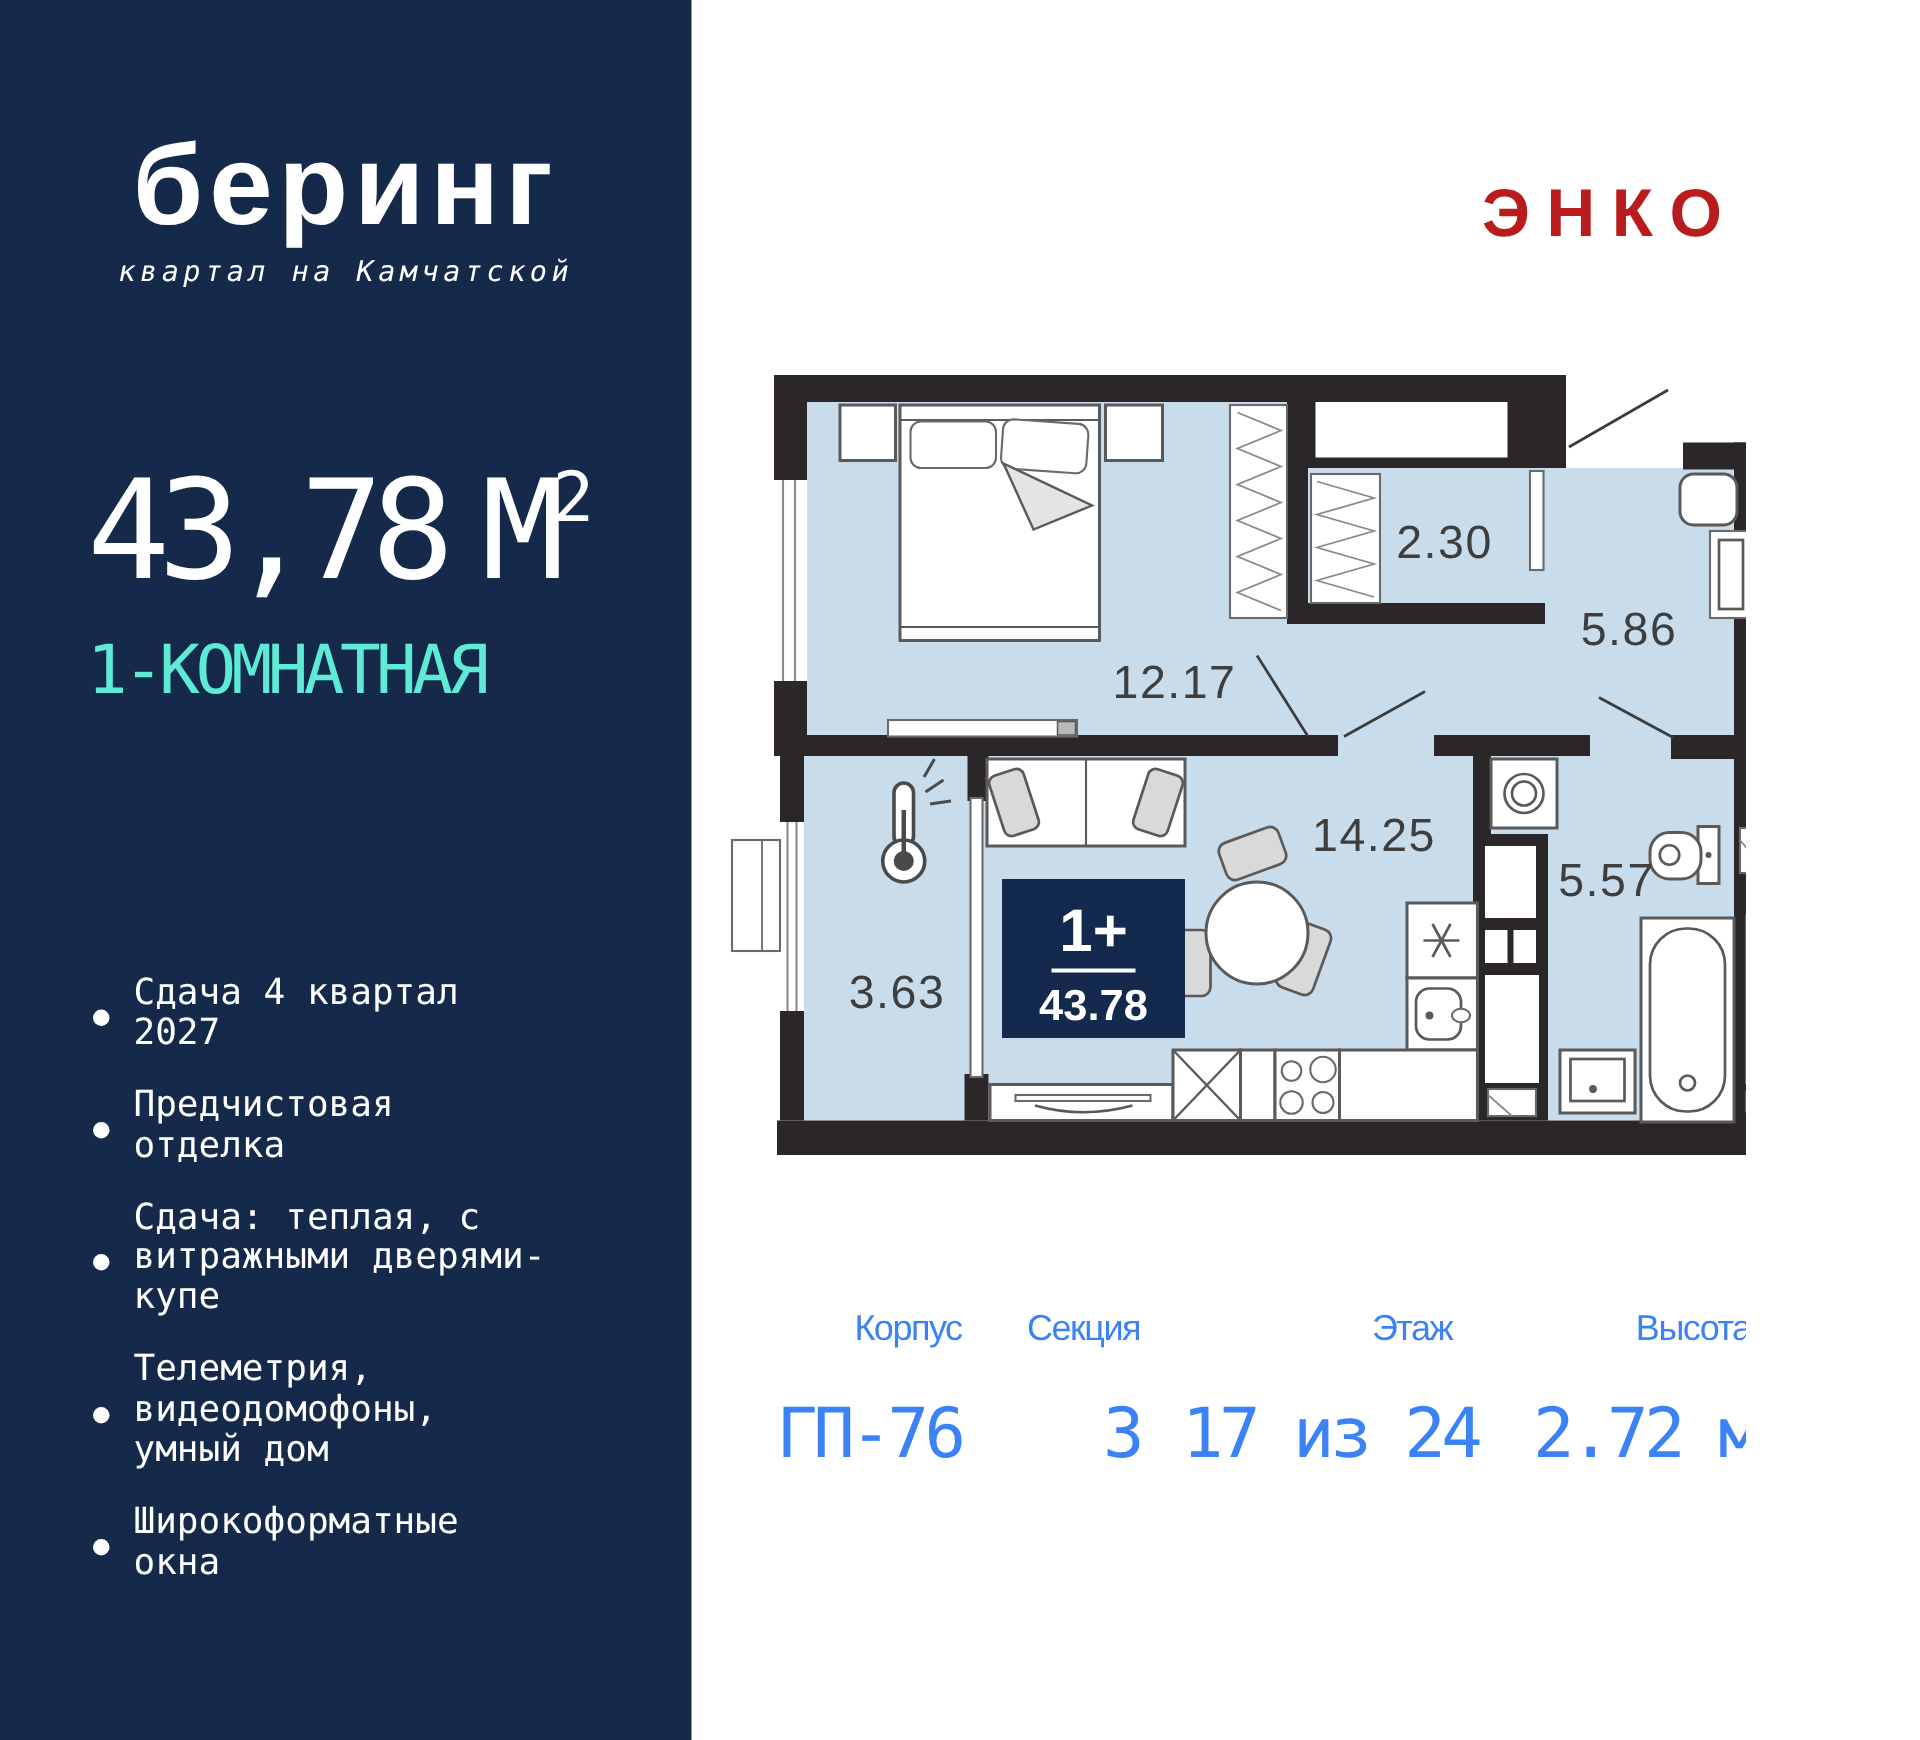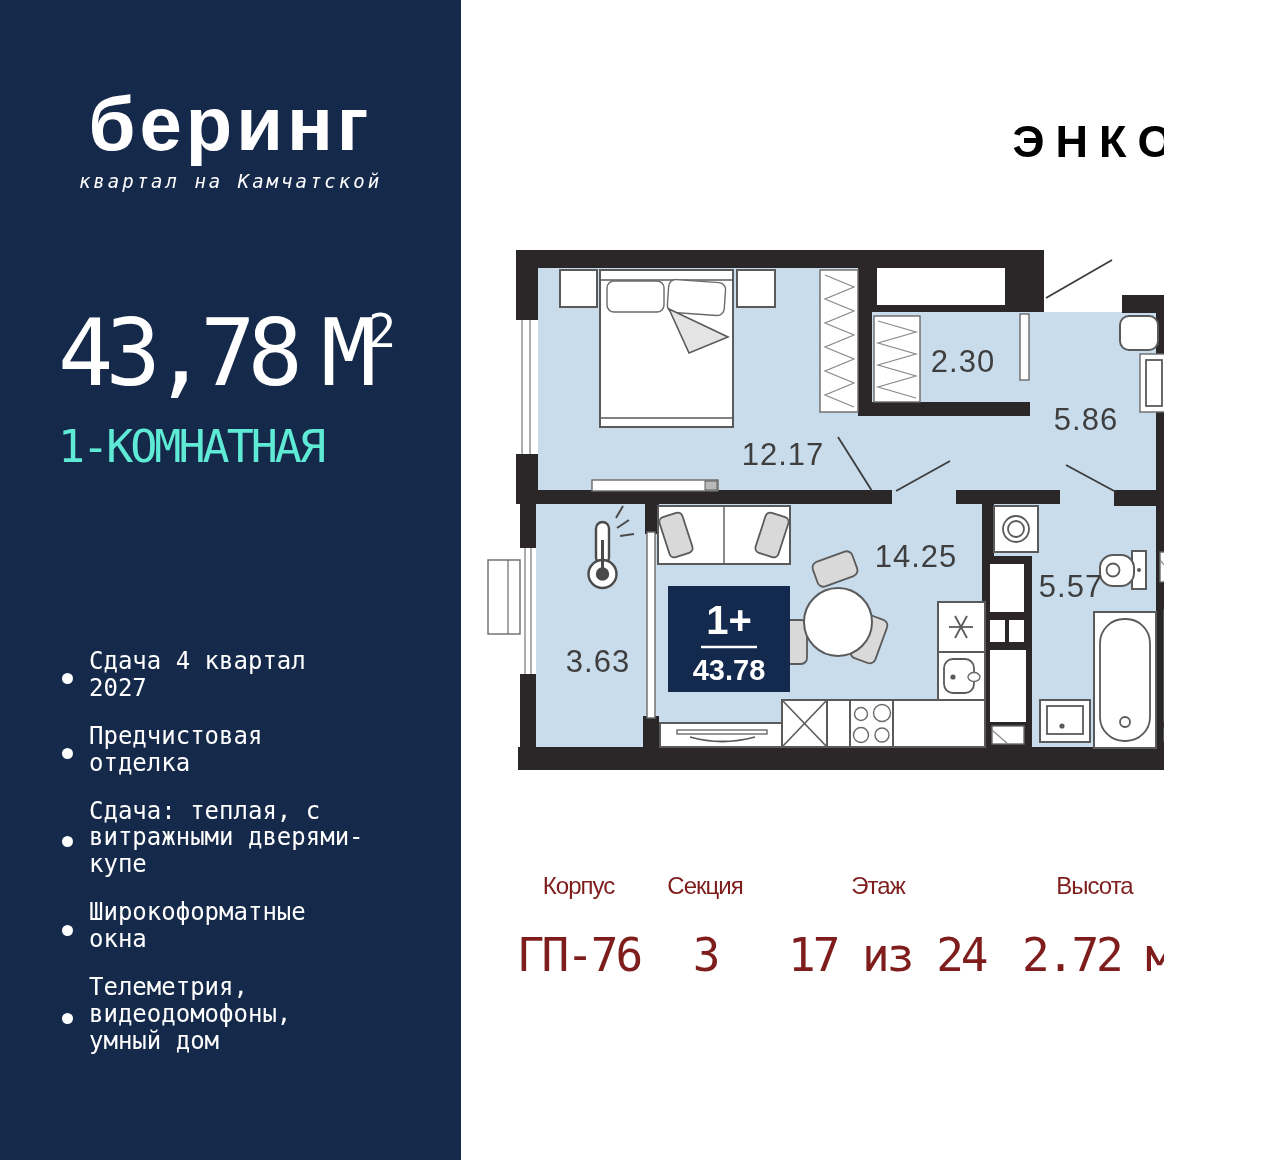--- a/index.html
+++ b/index.html
@@ -19,41 +19,41 @@
   .area-line sup{font-size:46px;letter-spacing:0;vertical-align:38px;}
   .apt-type{position:absolute;top:420px;left:58px;font-size:45px;letter-spacing:-3px;color:#5eead4;}
 
   .features{position:absolute;top:648px;left:62px;width:310px;margin:0;padding:0;list-style:none;}
   .features li{display:flex;align-items:center;margin-bottom:21px;
                font-size:24px;line-height:1.12;color:#ffffff;}
   .features .dot{flex:0 0 auto;width:11px;height:11px;border-radius:50%;background:#ffffff;
                  margin:8px 16px 0 0;}
 
   
-  .developer-logo{position:absolute;left:988px;top:116px;width:220px;text-align:center;
+  .developer-logo{position:absolute;left:988px;top:116px;width:220px;text-align:left;
                   font-family:"Liberation Sans", sans-serif;font-weight:bold;font-size:45px;
-                  letter-spacing:11px;color:#000000;}
+                  letter-spacing:11px;color:#b91c1c;}
 
   
   .plan{position:absolute;left:485px;top:245px;}
   .wall{fill:#2b2728;}
   .room{fill:#c9dcec;}
   .furn{fill:#ffffff;stroke:#5a5a5a;stroke-width:2;}
   .furnthin{fill:#ffffff;stroke:#6a6a6a;stroke-width:1.4;}
   .nofill{fill:none;stroke:#5a5a5a;stroke-width:1.8;}
   .gray{fill:#d9d9d9;stroke:#5a5a5a;stroke-width:1.8;}
   .hatch{fill:none;stroke:#8a8a8a;stroke-width:1.2;}
   .doorline{stroke:#3c3c3c;stroke-width:1.8;fill:none;}
   .lbl{font-family:"Liberation Sans", sans-serif;font-size:31px;fill:#3e3e3e;letter-spacing:1px;}
   .badge-rect{fill:#13294e;}
   .badge-big{font-family:"Liberation Sans", sans-serif;font-weight:bold;font-size:40px;fill:#ffffff;}
   .badge-small{font-family:"Liberation Sans", sans-serif;font-weight:bold;font-size:29px;fill:#ffffff;}
 
   
-  .details-col{position:absolute;text-align:center;color:#7f1d1d;}
+  .details-col{position:absolute;text-align:right;color:#3b82f6;}
   .details-col .lbl{font-size:24px;letter-spacing:-1px;}
   .details-col .val{margin-top:28px;font-size:46px;letter-spacing:-3px;white-space:nowrap;}
 </style>
 </head>
 <body>
 
 <div class="stage">
 
   <aside class="sidebar">
     <div class="logo">
@@ -73,25 +73,25 @@
       <li>
           <span class="dot"></span>
           <span>Предчистовая отделка</span>
         </li>
       <li>
           <span class="dot"></span>
           <span>Сдача: теплая, с витражными дверями-купе</span>
         </li>
       <li>
           <span class="dot"></span>
+          <span>Телеметрия, видеодомофоны, умный дом</span>
+        </li>
+      <li>
+          <span class="dot"></span>
           <span>Широкоформатные окна</span>
-        </li>
-      <li>
-          <span class="dot"></span>
-          <span>Телеметрия, видеодомофоны, умный дом</span>
         </li>
     </ul>
   </aside>
 
   <div class="developer-logo">ЭНКО</div>
 
   <svg class="plan" width="725" height="535" viewBox="485 245 725 535">
 
     <g>
       <rect class="room" x="532" y="268" width="326" height="224"></rect>

